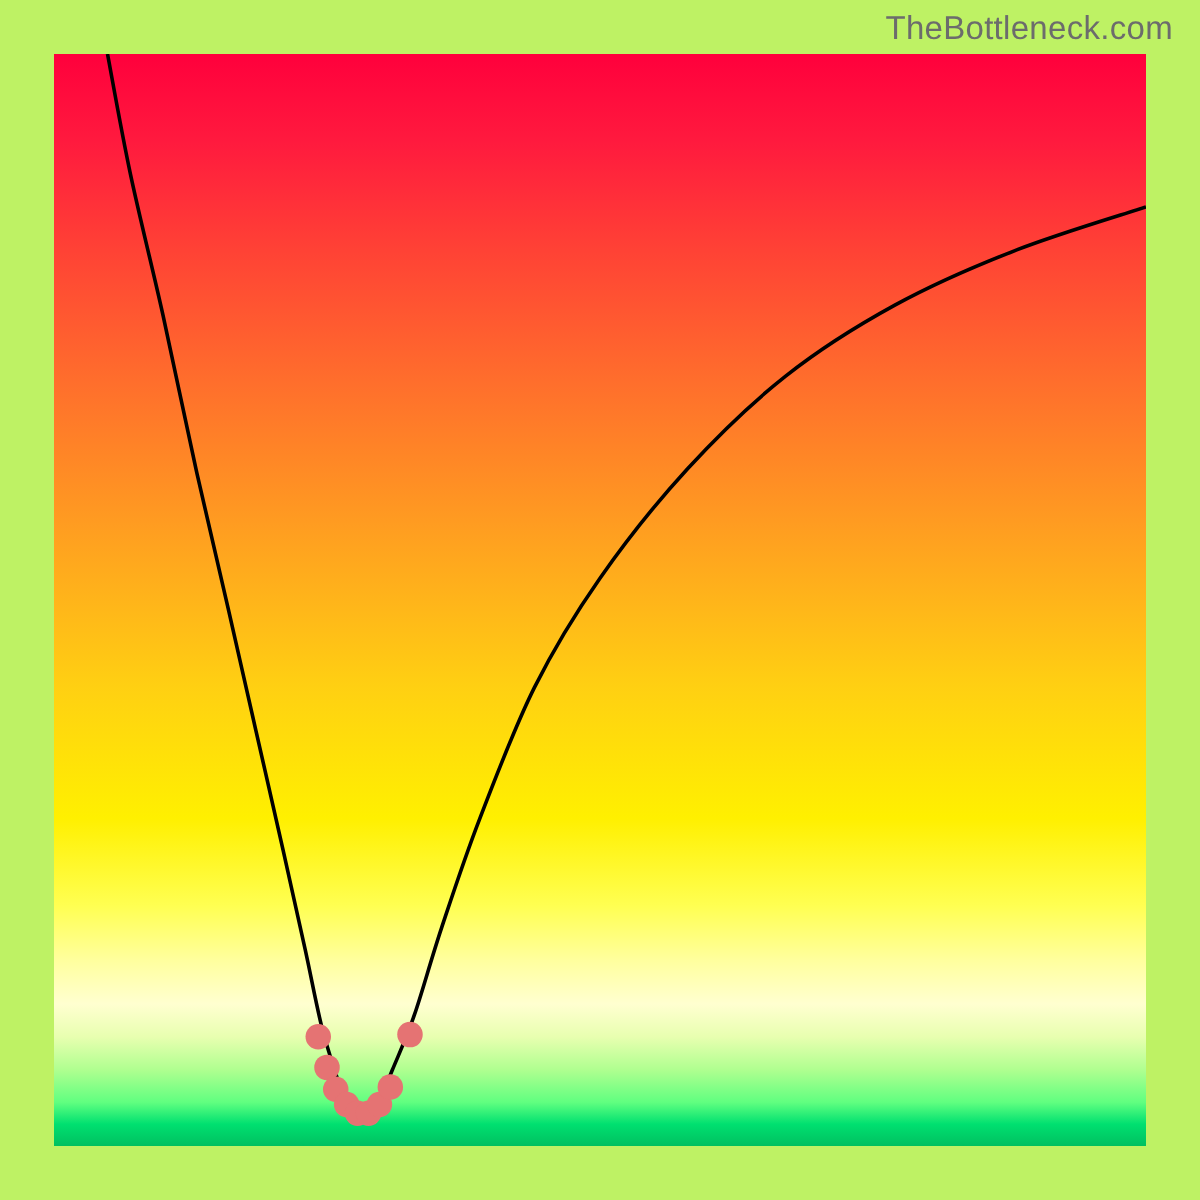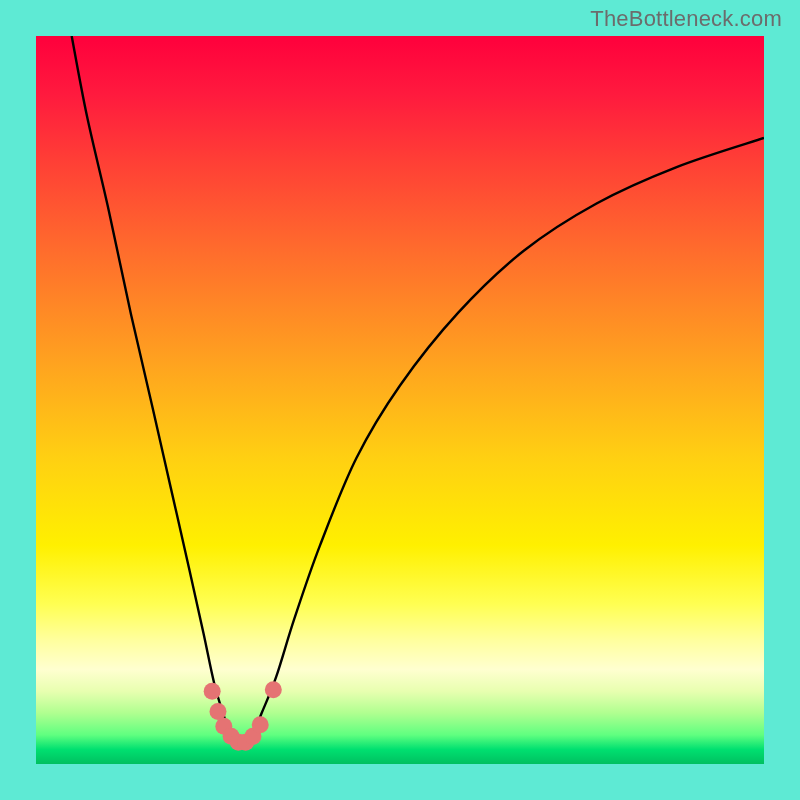--- a/index.html
+++ b/index.html
@@ -1,21 +1,21 @@
 <!DOCTYPE html>
 <html><head>
 <meta charset="utf-8">
 <style>
   * { margin: 0; padding: 0; box-sizing: border-box; }
   body { width: 800px; height: 800px; background: #000; position: relative; font-family: Arial, sans-serif; }
   .outer {
     position: absolute;
     top: 0; left: 0;
     width: 800px; height: 800px;
-    background: #5eead4;
+    background: #bef264;
   }
   .plot {
     position: absolute;
     left: 36px;
     top: 36px;
     width: 728px;
     height: 728px;
     overflow: hidden;
   }
   .gradient-bg {

